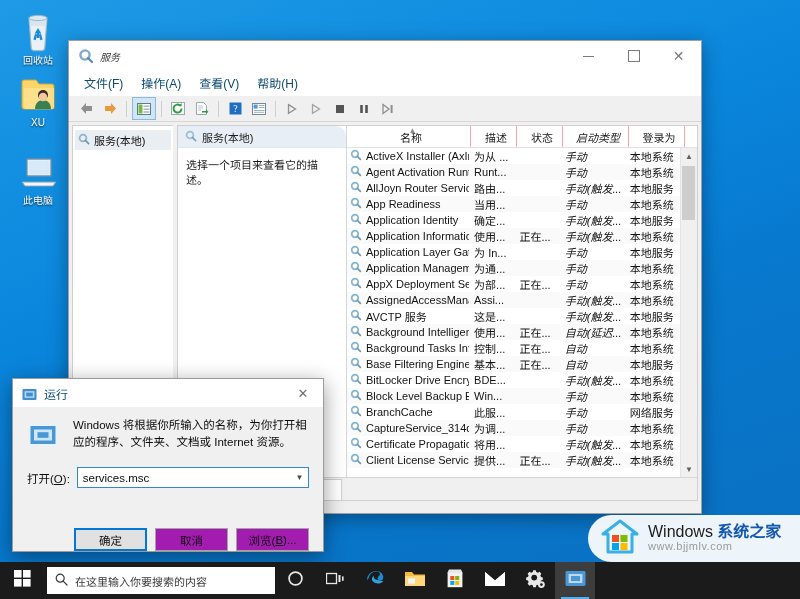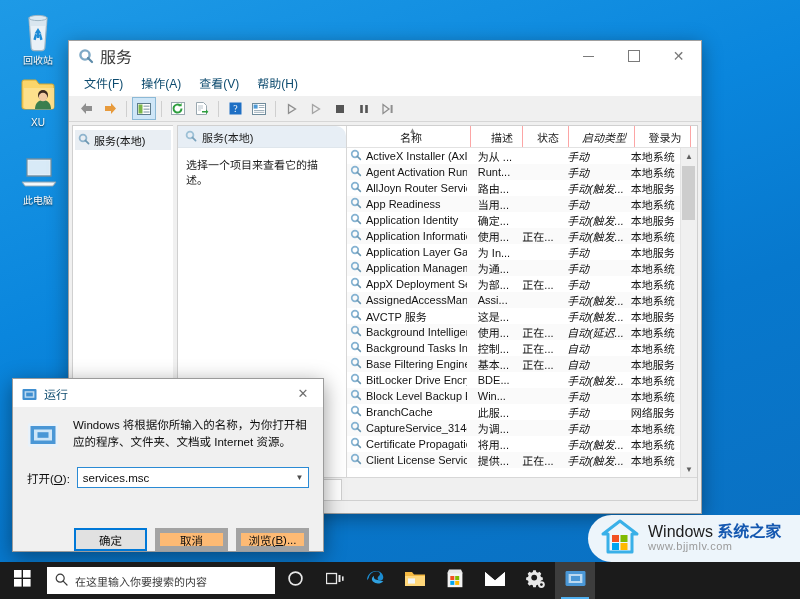--- a/index.html
+++ b/index.html
@@ -37,21 +37,21 @@
     box-shadow: 0 4px 18px rgba(0,0,0,.35);
     display: flex; flex-direction: column;
   }
   .titlebar {
     height: 30px; background: #ffffff;
     display: flex; align-items: center;
     border-bottom: 1px solid #ffffff;
     flex: none;
   }
   .titlebar .tb-icon { width: 16px; height: 16px; margin: 0 6px 0 9px; flex: none; }
-  .titlebar .tb-title { font-size: 16px; color: #3b3b3b; flex: 1; }
+  .titlebar .tb-title { font-size: 10px; color: #3b3b3b; flex: 1; font-style: italic; }
   .win-btns { display: flex; height: 30px; }
   .win-btn {
     width: 45px; height: 30px;
     display: flex; align-items: center; justify-content: center;
     color: #6d6d6d; font-size: 11px;
   }
   .wb-min { width: 11px; height: 1px; background: #7a7a7a; }
   .wb-max { width: 10px; height: 10px; border: 1px solid #7a7a7a; }
   .wb-x { font-size: 14px; line-height: 1; color: #7a7a7a; font-family: "DejaVu Sans", sans-serif; }
 
@@ -121,21 +121,21 @@
   .col {
     font-size: 11px; color: #1b1b1b;
     display: flex; align-items: center;
     border-right: 1px solid #fca5a5;
     padding-left: 5px; box-sizing: border-box;
     position: relative; overflow: hidden; white-space: nowrap; justify-content: center;
   }
   .col .sortmark {
     position: absolute; left: 50%; top: 0; font-size: 8px; color: #8a8a8a;
   }
-  .c-name { width: 124px; } .c-desc { width: 46px; margin-left: 6px; }
+  .c-name { width: 124px; } .c-desc { width: 46px; }
   .c-status { width: 46px; } .c-start { width: 66px; font-style: italic; } .c-logon { width: 56px; }
 
   .rows-wrap { flex: 1; display: flex; min-height: 0; }
   .rows { flex: 1; overflow: hidden; min-width: 0; }
   .row { display: flex; height: 16px; align-items: center; }
   .row:nth-child(even) { background: #fafafa; }
   .cell {
     font-size: 11px; color: #131313; box-sizing: border-box;
     padding-left: 5px; white-space: nowrap; overflow: hidden;
     display: flex; align-items: center; gap: 3px;
@@ -203,22 +203,22 @@
     font-family: "Liberation Sans", sans-serif; background: transparent;
   }
   .combo .caret {
     width: 17px; text-align: center; font-size: 8px; color: #4b4b4b;
   }
   .run-buttons {
     display: flex; justify-content: flex-end; gap: 8px;
     padding: 17px 14px 0 14px;
   }
   .btn {
-    min-width: 73px; height: 23px; background: #fdba74;
-    border: 5px solid #a3a3a3; font-size: 11.5px; color: #0c0c0c;
+    min-width: 73px; height: 23px; background: #a21caf;
+    border: 1px solid #a3a3a3; font-size: 11.5px; color: #0c0c0c;
     display: flex; align-items: center; justify-content: center;
     box-sizing: border-box;
   }
   .btn.default { border: 2px solid #0078d7; background: #e1e1e1; }
   .u { text-decoration: underline; }
 
   
   #taskbar {
     position: absolute; left: 0; bottom: 0;
     width: 800px; height: 37px;

